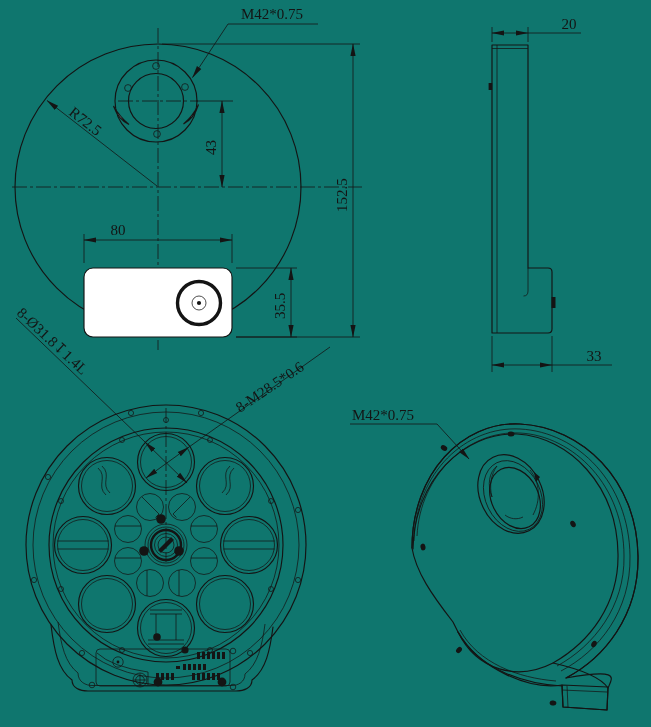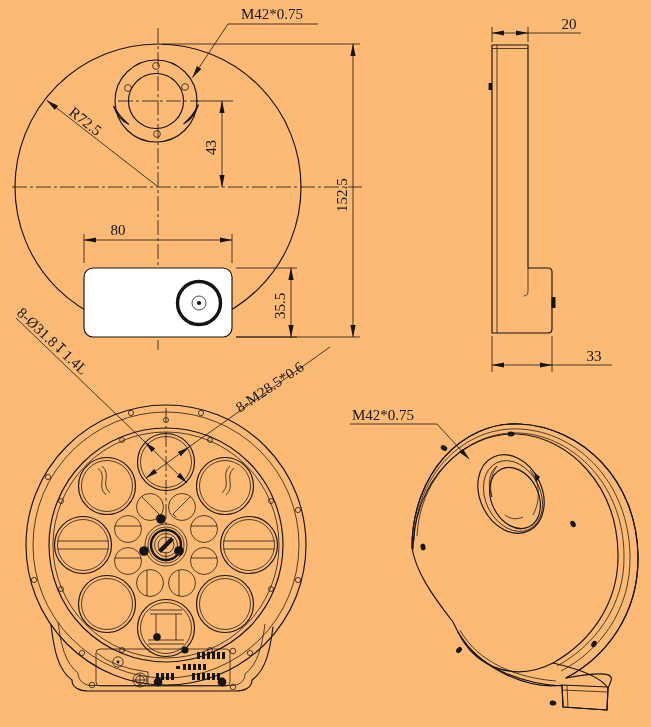--- a/index.html
+++ b/index.html
@@ -1,16 +1,16 @@
 <!DOCTYPE html>
 <html><head>
 <meta charset="utf-8">
 <style>
   html,body{margin:0;padding:0;background:#ffffff;}
-  #sheet{position:relative;width:651px;height:727px;background:#fdba74;overflow:hidden;text-align:right;}
+  #sheet{position:relative;width:651px;height:727px;background:#0f766e;overflow:hidden;text-align:right;}
   svg{position:absolute;left:0;top:0;}
   .ln{stroke:#141414;fill:none;stroke-width:1.15;stroke-linejoin:round;stroke-linecap:round;}
   .thin{stroke:#141414;fill:none;stroke-width:0.75;}
   .thick{stroke:#141414;fill:none;stroke-width:3.4;}
   .cl{stroke:#141414;fill:none;stroke-width:0.8;stroke-dasharray:15 3 3 3;}
   .dim{stroke:#141414;fill:none;stroke-width:0.8;}
   .blk{fill:#141414;stroke:none;}
   .wfill{fill:#ffffff;stroke:#141414;stroke-width:1.15;}
   text{font-family:"Liberation Serif","DejaVu Serif",serif;font-size:15px;fill:#141414;}
 </style>

